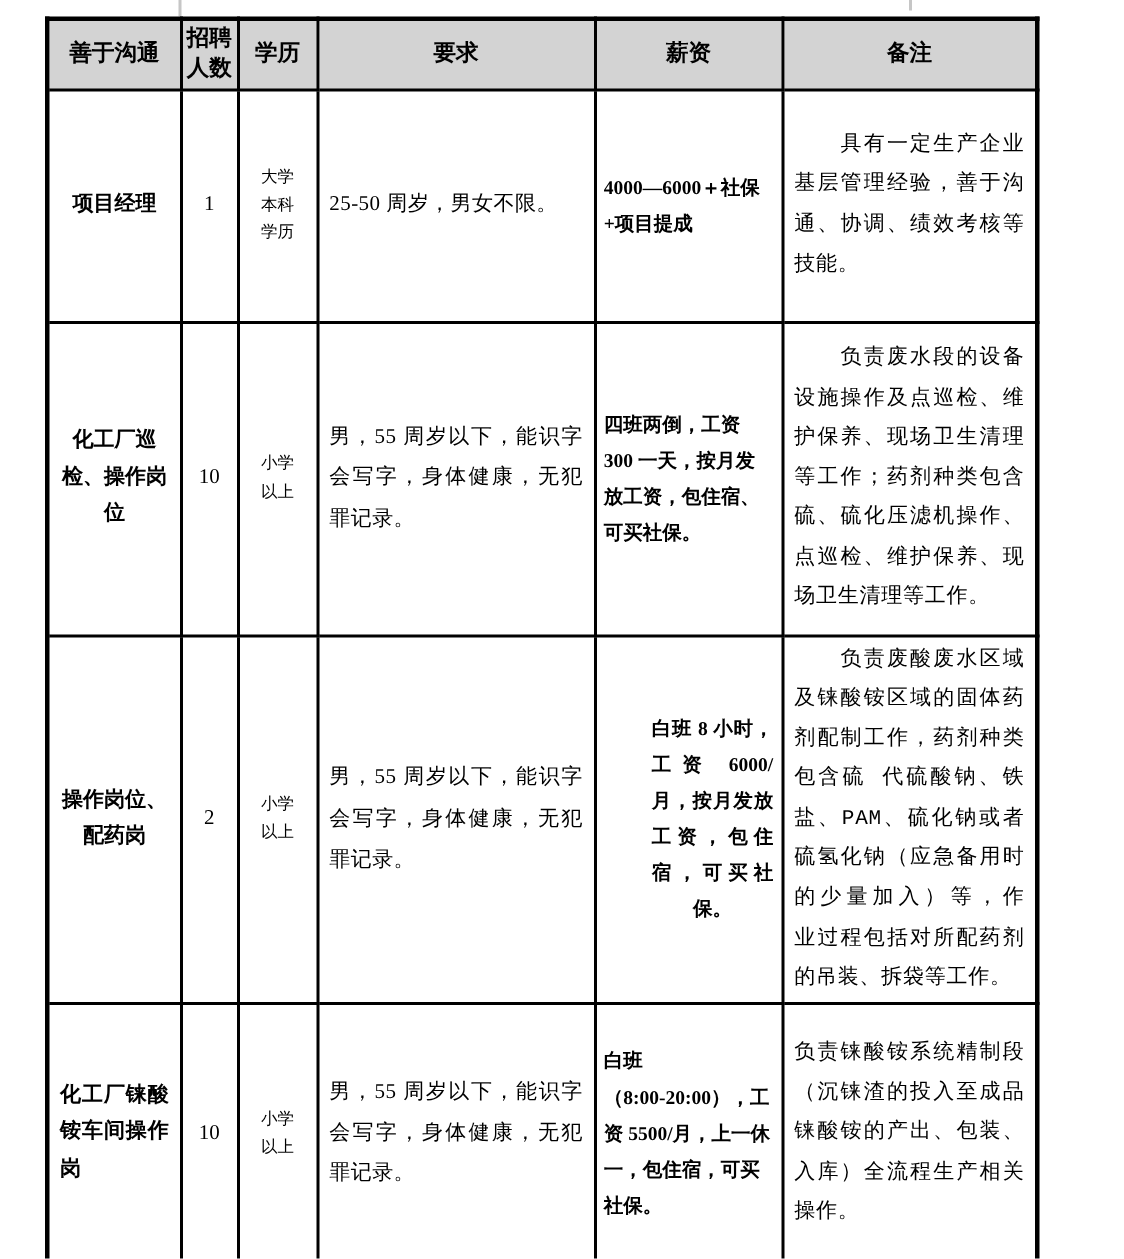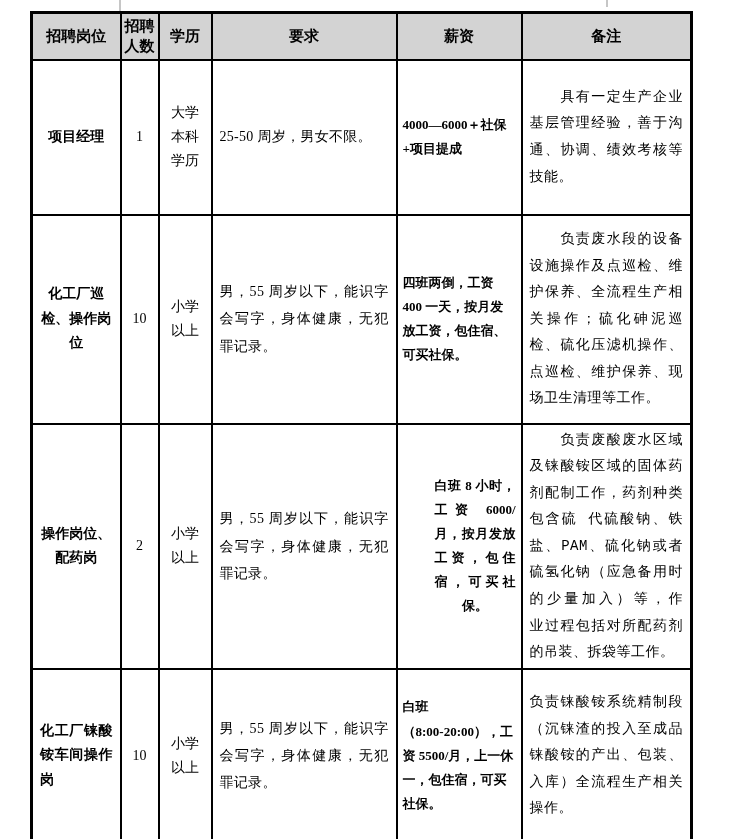--- a/index.html
+++ b/index.html
@@ -53,21 +53,21 @@
     font-size: 14px;
     line-height: 1.75;
     padding: 12px 7px;
   }
   td.count {
     text-align: center;
     font-size: 14px;
   }
   td.edu {
     text-align: center;
-    font-size: 14px;
+    font-size: 11px;
     white-space: pre-line;
     line-height: 1.7;
     padding: 17px 3px;
   }
   td.req {
     text-align: justify;
     font-size: 14px;
     line-height: 1.95;
     padding: 2px 7px;
     letter-spacing: 0.3px;
@@ -108,21 +108,21 @@
   <colgroup>
     <col style="width:89px">
     <col style="width:38px">
     <col style="width:53px">
     <col style="width:185px">
     <col style="width:125px">
     <col style="width:170px">
   </colgroup>
   <thead>
     <tr style="height:44px">
-      <th>招聘岗位</th>
+      <th>善于沟通</th>
       <th>招聘
 人数</th>
       <th>学历</th>
       <th>要求</th>
       <th>薪资</th>
       <th>备注</th>
     </tr>
   </thead>
   <tbody>
     <tr style="height:155px">
@@ -135,22 +135,22 @@
       <td class="salary center">4000—6000＋社保
 +项目提成</td>
       <td class="notes">　　具有一定生产企业基层管理经验，善于沟通、协调、绩效考核等技能。</td>
     </tr>
     <tr style="height:209px">
       <td class="pos">化工厂巡检、操作岗位</td>
       <td class="count">10</td>
       <td class="edu">小学
 以上</td>
       <td class="req">男，55 周岁以下，能识字会写字，身体健康，无犯罪记录。</td>
-      <td class="salary left">四班两倒，工资 400 一天，按月发放工资，包住宿、可买社保。</td>
-      <td class="notes">　　负责废水段的设备设施操作及点巡检、维护保养、全流程生产相关操作；硫化砷泥巡检、硫化压滤机操作、点巡检、维护保养、现场卫生清理等工作。</td>
+      <td class="salary left">四班两倒，工资 300 一天，按月发放工资，包住宿、可买社保。</td>
+      <td class="notes">　　负责废水段的设备设施操作及点巡检、维护保养、现场卫生清理等工作；药剂种类包含硫、硫化压滤机操作、点巡检、维护保养、现场卫生清理等工作。</td>
     </tr>
     <tr style="height:231px">
       <td class="pos">操作岗位、配药岗</td>
       <td class="count">2</td>
       <td class="edu">小学
 以上</td>
       <td class="req">男，55 周岁以下，能识字会写字，身体健康，无犯罪记录。</td>
       <td class="salary justcenter">白班 8 小时，工资 6000/月，按月发放工资，包住宿，可买社保。</td>
       <td class="notes">　　负责废酸废水区域及铼酸铵区域的固体药剂配制工作，药剂种类包含硫 代硫酸钠、铁盐、PAM、硫化钠或者硫氢化钠（应急备用时的少量加入）等，作 业过程包括对所配药剂的吊装、拆袋等工作。</td>
     </tr>

